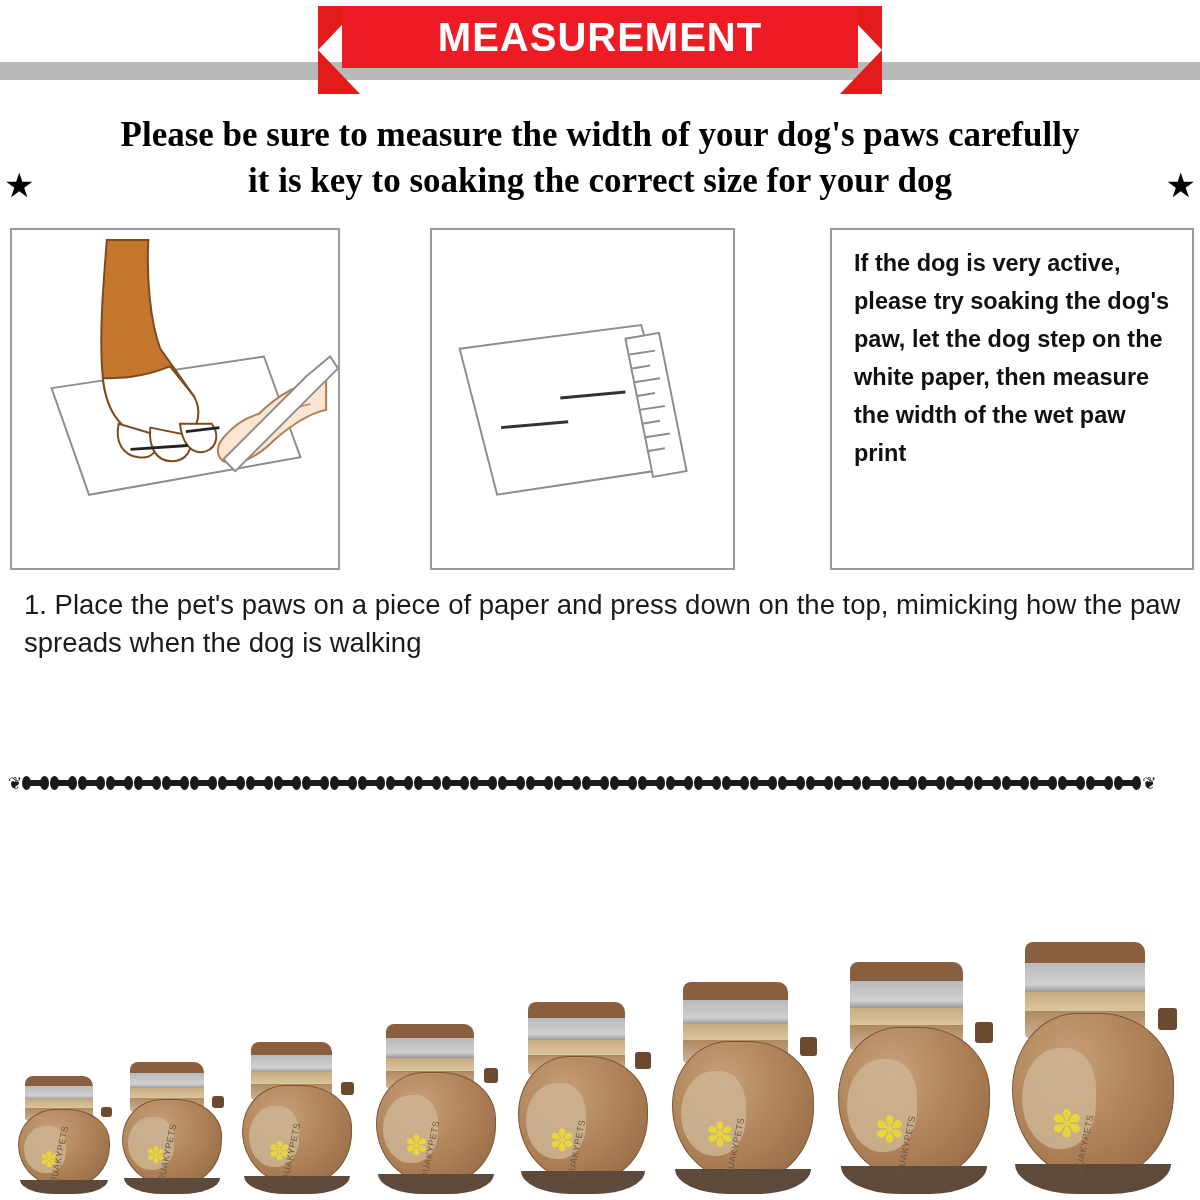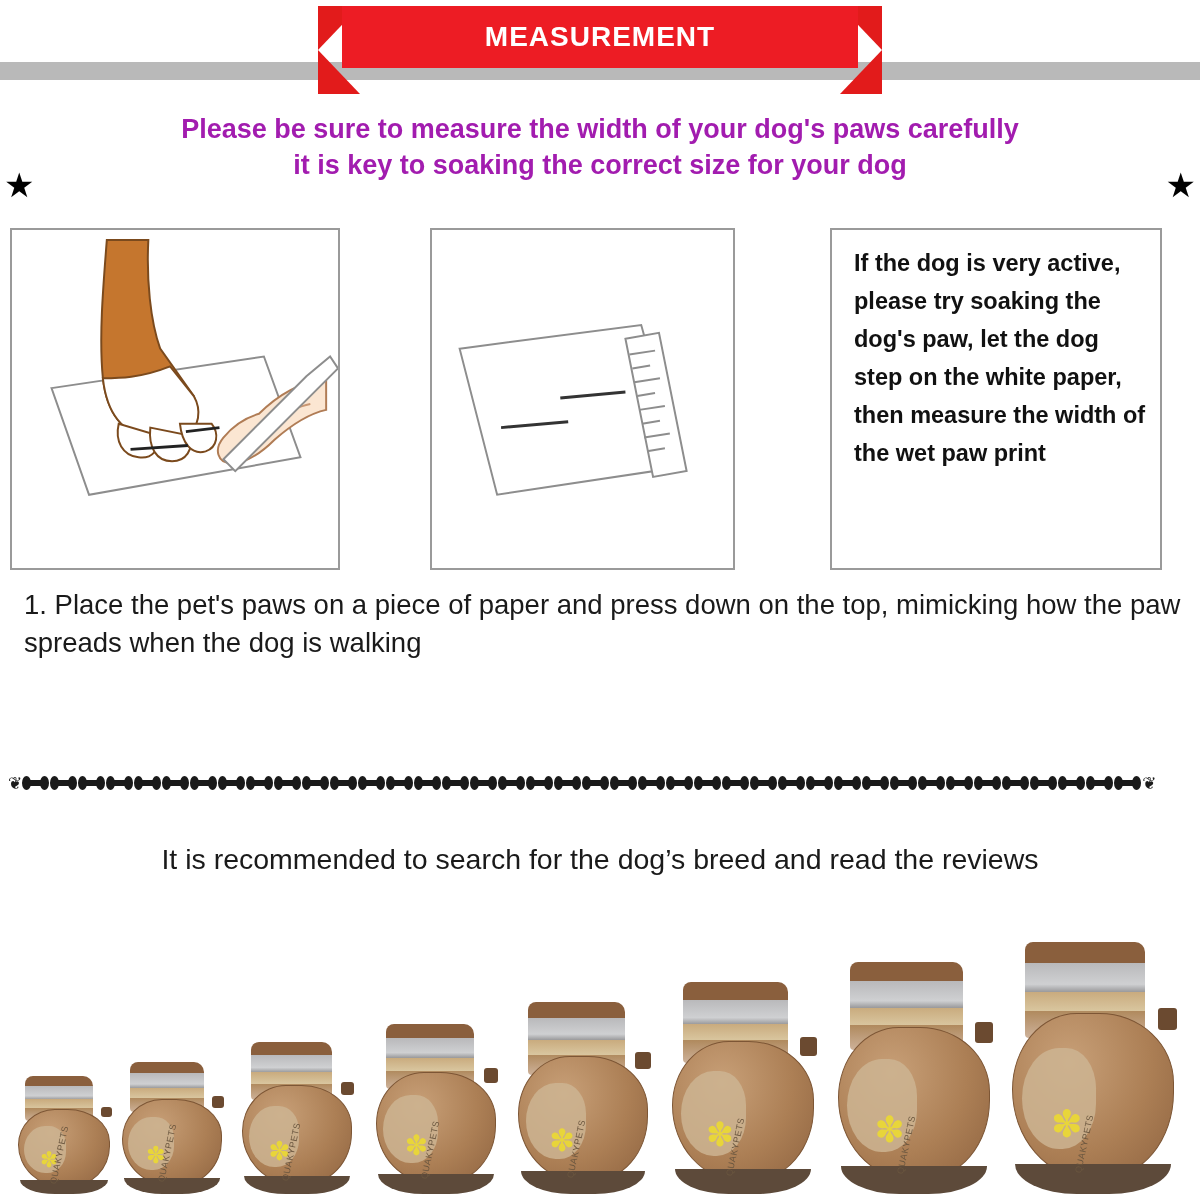--- a/index.html
+++ b/index.html
@@ -44,41 +44,41 @@
   .ribbon .tail-r { right: 0; border-right: 0 solid transparent; border-left: 42px solid transparent; }
   .ribbon .center {
     position: absolute;
     left: 24px; top: 0;
     width: 516px; height: 62px;
     background: #ed1c24;
     display: flex; align-items: center; justify-content: center;
   }
   .ribbon .center span {
     color: #ffffff;
-    font-size: 28px;
+    font-size: 40px;
     font-weight: bold;
     letter-spacing: 1px;
     font-family: "Liberation Sans", sans-serif;
   }
 
   
   .headline {
     position: absolute;
     top: 112px; left: 0;
     width: 1200px;
     text-align: center;
     padding: 0 38px;
   }
   .headline .l1, .headline .l2 {
-    font-size: 27px;
+    font-size: 35px;
     font-weight: bold;
-    color: #a21caf;
+    color: #000000;
     line-height: 1.32;
     white-space: nowrap;
-    font-family: Liberation Sans, sans-serif;
+    font-family: Liberation Serif, serif;
   }
   .star {
     position: absolute;
     font-size: 34px;
     color: #000;
     line-height: 1;
   }
   .star.left { left: 4px; top: 168px; }
   .star.right { right: 4px; top: 168px; }
 
@@ -90,21 +90,21 @@
   }
   .panel {
     position: absolute;
     top: 0;
     border: 2px solid #9a9a9a;
     background: #fff;
     overflow: hidden;
   }
   .panel-1 { left: 0; width: 330px; height: 342px; }
   .panel-2 { left: 420px; width: 305px; height: 342px; }
-  .panel-3 { left: 820px; width: 332px; height: 342px; padding: 14px 14px 3px 22px; }
+  .panel-3 { left: 820px; width: 364px; height: 342px; padding: 14px 14px 3px 22px; }
 
   .panel-3 p {
     margin: 0;
     font-size: 23.5px;
     font-weight: bold;
     color: #111;
     line-height: 1.62;
     font-family: "Liberation Sans", sans-serif;
   }
 
@@ -443,21 +443,20 @@
       <span class="bone">
         <i></i>
       </span>
       <span class="bone">
         <i></i>
       </span>
       <span class="paw-end">❦</span>
     </div>
 
   <div class="recommend">
-    <p>It is recommended to search for the dog’s breed and read the reviews</p>
   </div>
 
   <div class="boots" id="boots-row">
       <div class="boot" style="left: 18px; width: 92px; height: 118px; font-size: 24px;">
         <div class="shaft"></div>
         <div class="body"></div>
         <div class="toe"></div>
         <div class="strap"></div>
         <div class="sole"></div>
         <div class="pawlogo">✽</div>

